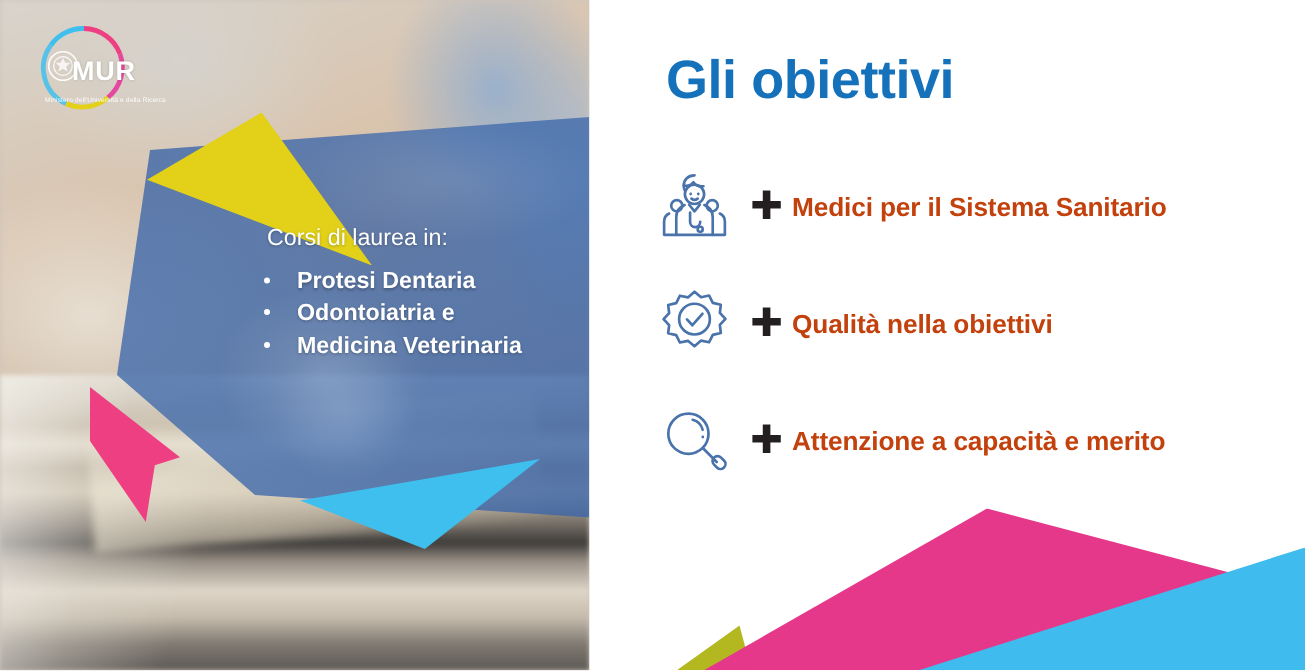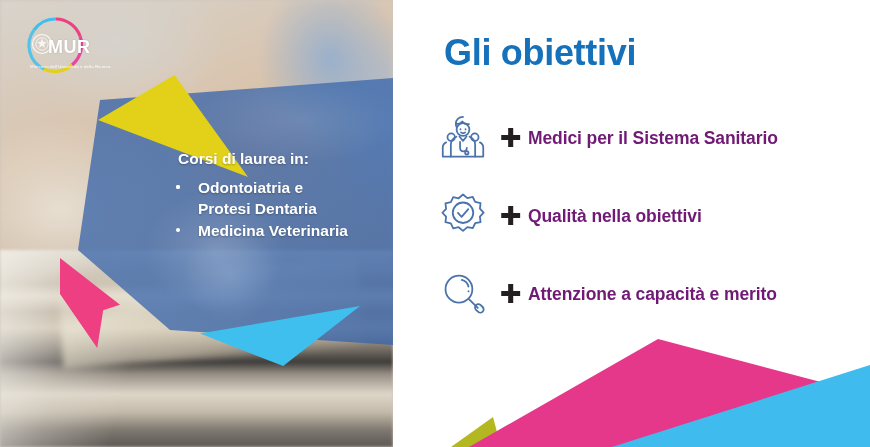--- a/index.html
+++ b/index.html
@@ -152,21 +152,21 @@
 
   
   .left-text {
     position: absolute;
     left: 150px; top: 150px;
     width: 248px;
     color: #ffffff;
   }
   .left-heading {
     font-size: 15.5px;
-    font-weight: 700;
+    font-weight: 400;
     margin: 0 0 9px 28px;
     text-shadow: 0 1px 2px rgba(0,0,0,0.28);
   }
   .left-list {
     list-style: none;
     margin: 0;
     padding: 0;
   }
   .left-list li {
     position: relative;
@@ -223,21 +223,21 @@
     font-size: 26px;
     font-weight: 700;
     color: #231f20;
     text-align: center;
     line-height: 1;
     font-family: "DejaVu Sans", sans-serif;
   }
   .obj-label {
     font-size: 17.5px;
     font-weight: 700;
-    color: #701a75;
+    color: #c2410c;
     white-space: nowrap;
     letter-spacing: -0.1px;
   }
 
   
   .corner-magenta {
     position: absolute;
     left: 0; bottom: 0;
     width: 477px; height: 130px;
     background: #e5388b;
@@ -295,25 +295,25 @@
       <div class="mur-sub">Ministero dell'Università e della Ricerca</div>
     </div>
 
     <div class="left-text">
       <p class="left-heading">Corsi di laurea in:</p>
       <ul class="left-list">
         <li>
           <span class="bullet"></span>
         </li>
         <li>
+          <span>Protesi Dentaria</span>
+        </li>
+        <li>
           <span class="bullet"></span>
           <span>Odontoiatria e</span>
-        </li>
-        <li>
-          <span>Protesi Dentaria</span>
         </li>
         <li>
           <span class="bullet"></span>
           <span>Medicina Veterinaria</span>
         </li>
       </ul>
     </div>
   </div>
 
   <div id="right-panel">

